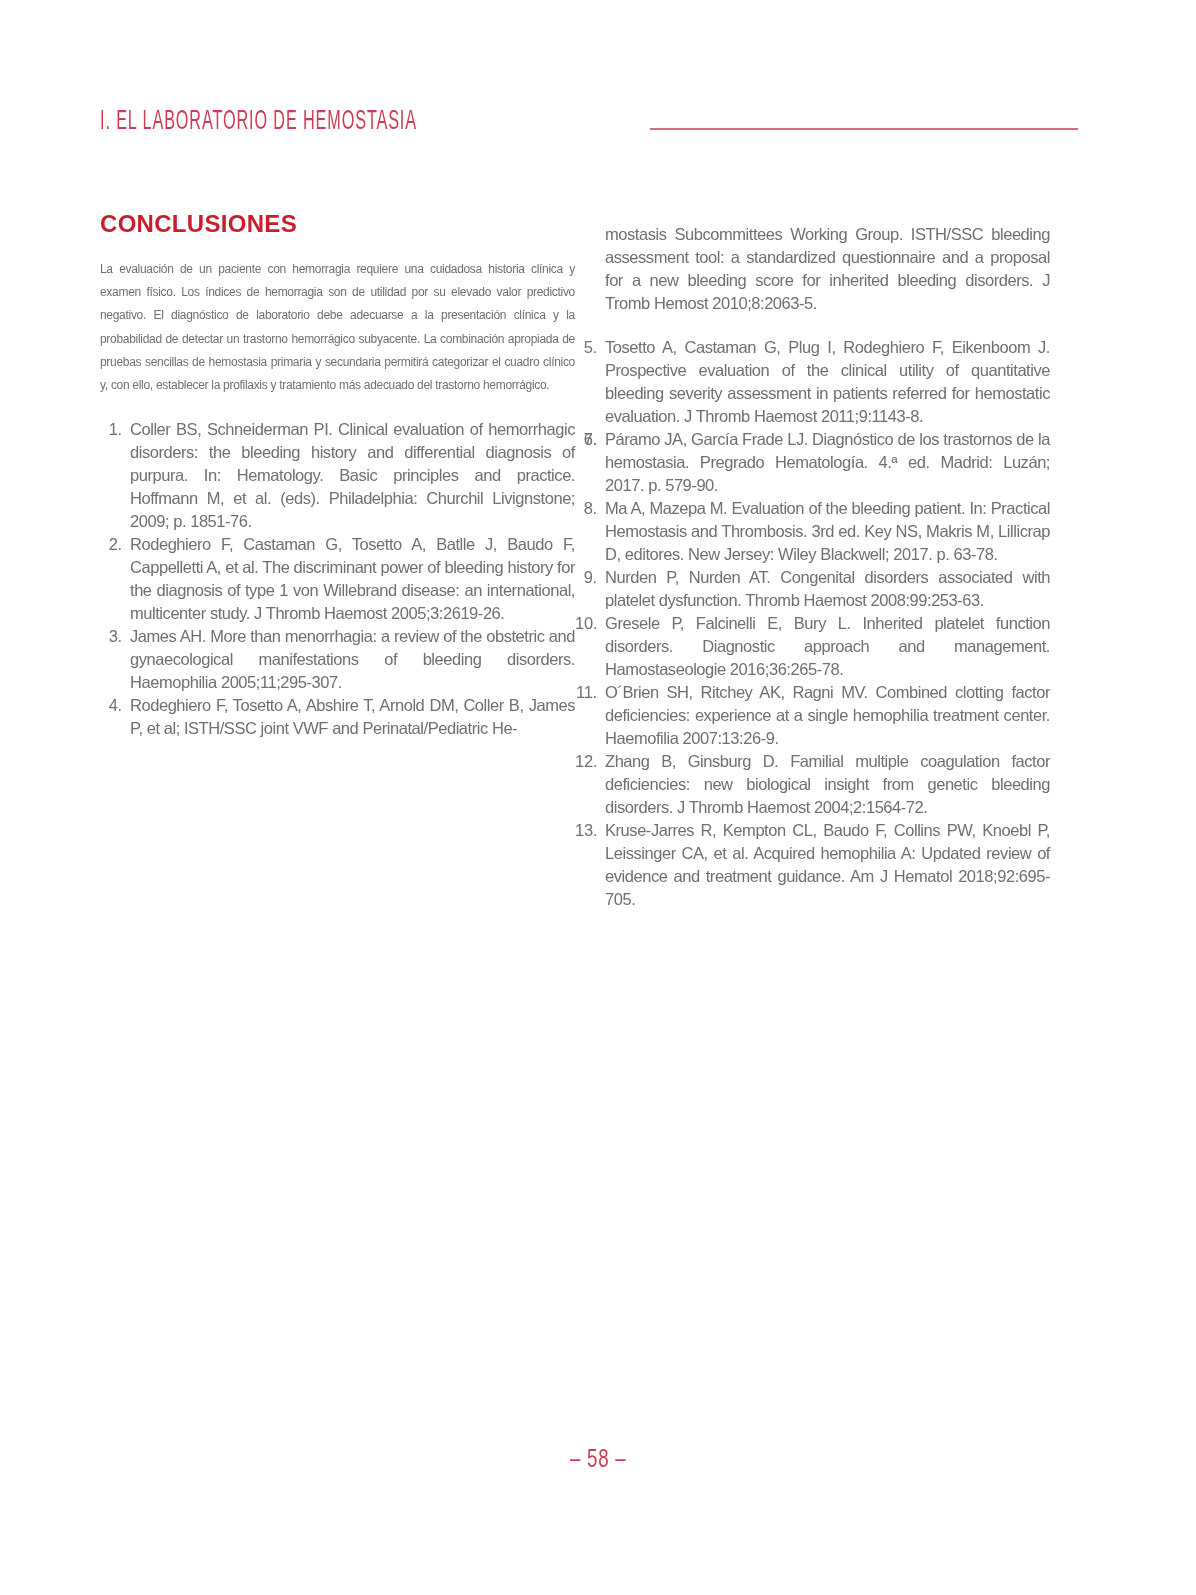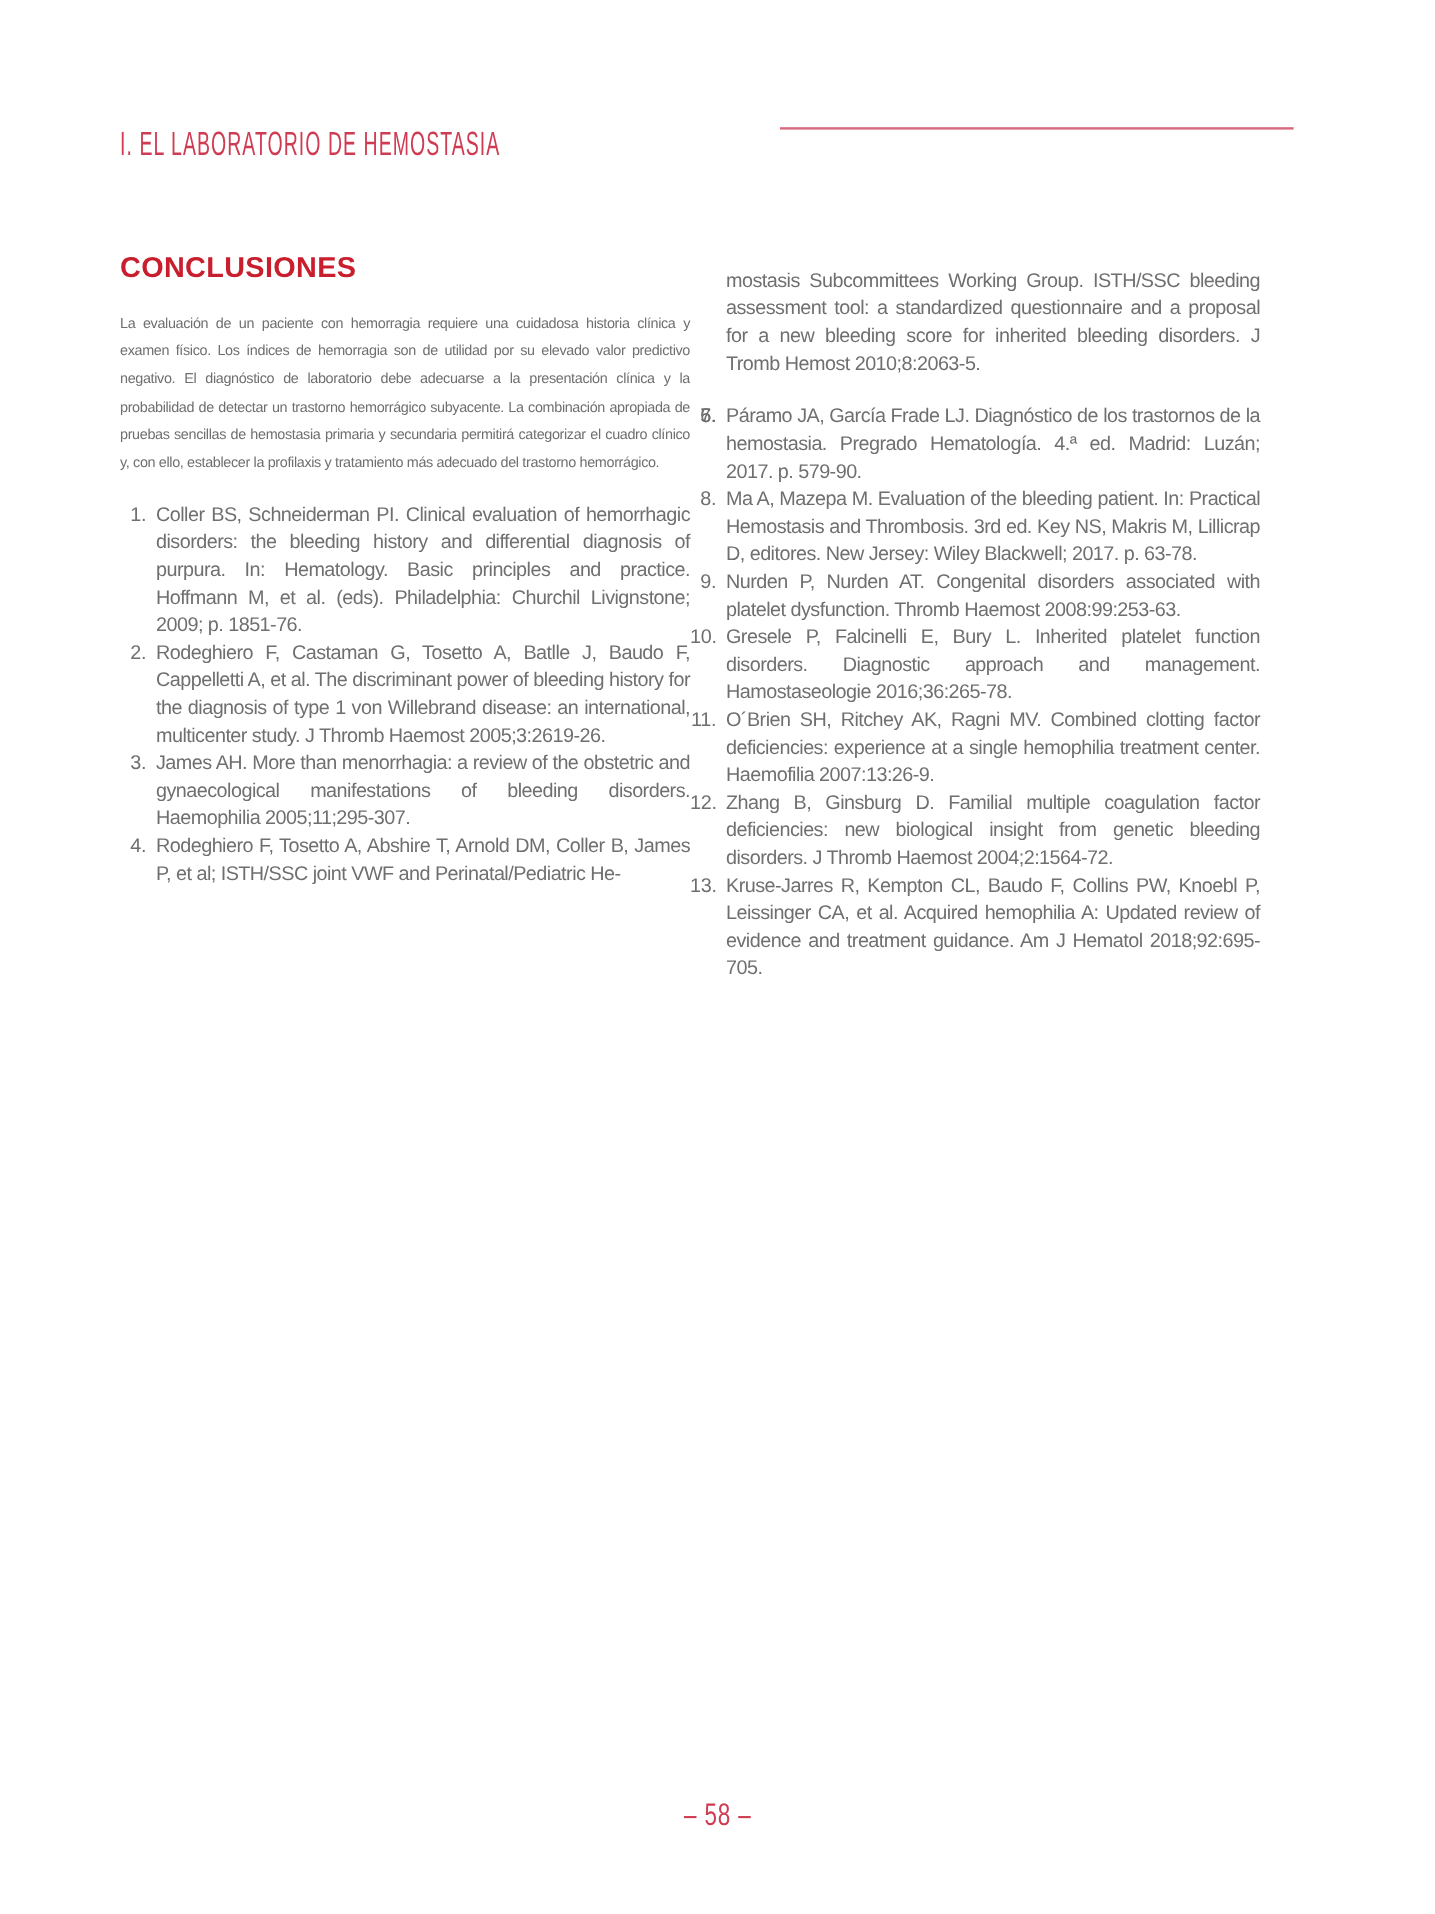--- a/index.html
+++ b/index.html
@@ -12,21 +12,21 @@
   body{
     width:1196px;height:1595px;
     background:#ffffff;
     position:relative;
     overflow:hidden;
     font-family:"Liberation Sans", sans-serif;
     -webkit-font-smoothing:antialiased;
   }
   .doc-header{
     position:absolute;left:100px;right:118px;top:106px;
-    display:flex;align-items:flex-start;
+    display:flex;align-items:flex-end;
   }
   .title-box{flex:0 0 274px;overflow:visible;}
   .chapter-title{
     display:inline-block;
     font-size:28px;line-height:1;
     color:var(--title-red);
     white-space:nowrap;
     letter-spacing:1.5px;
     transform:scaleX(0.58);
     transform-origin:0 100%;
@@ -71,21 +71,21 @@
     position:absolute;left:0;top:0;
     width:22px;text-align:right;
     letter-spacing:-0.2px;
   }
   .ref-cont{
     padding-left:30px;
     font-size:16.5px;line-height:23px;
     letter-spacing:-0.45px;
   }
   .page-footer{
-    position:absolute;left:0;width:100%;top:1499px;
+    position:absolute;left:0;width:100%;top:1445px;
     text-align:center;
   }
   .page-number{
     display:inline-block;
     font-size:26px;line-height:1;
     color:var(--title-red);
     letter-spacing:1px;
     transform:scaleX(0.72);
     transform-origin:50% 50%;
     white-space:nowrap;
@@ -122,21 +122,21 @@
           <span class="ref-num">4.</span><span class="ref-text">Rodeghiero F, Tosetto A, Abshire T, Arnold DM, Coller B, James P, et al; ISTH/SSC joint VWF and Perinatal/Pediatric He-</span>
         </div>
       </div>
   </section>
 
   <section class="col col-right">
     <p class="body-text ref-cont">mostasis Subcommittees Working Group. ISTH/SSC bleeding assessment tool: a standardized questionnaire and a proposal for a new bleeding score for inherited bleeding disorders. J Tromb Hemost 2010;8:2063-5.</p>
     <div class="refs">
 
         <div class="ref">
-          <span class="ref-num">5.</span>
+          <span class="ref-num">5.</span><span class="ref-text">Tosetto A, Castaman G, Plug I, Rodeghiero F, Eikenboom J. Prospective evaluation of the clinical utility of quantitative bleeding severity assessment in patients referred for hemostatic evaluation. J Thromb Haemost 2011;9:1143-8.</span>
         </div>
 
         <div class="ref">
           <span class="ref-num">6.</span>
         </div>
 
         <div class="ref">
           <span class="ref-num">7.</span><span class="ref-text">Páramo JA, García Frade LJ. Diagnóstico de los trastornos de la hemostasia. Pregrado Hematología. 4.ª ed. Madrid: Luzán; 2017. p. 579-90.</span>
         </div>
 

